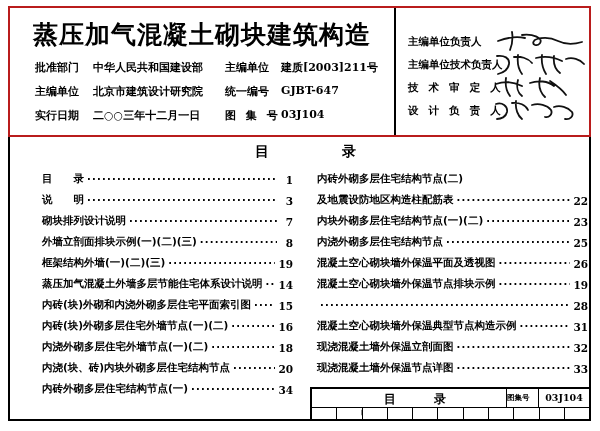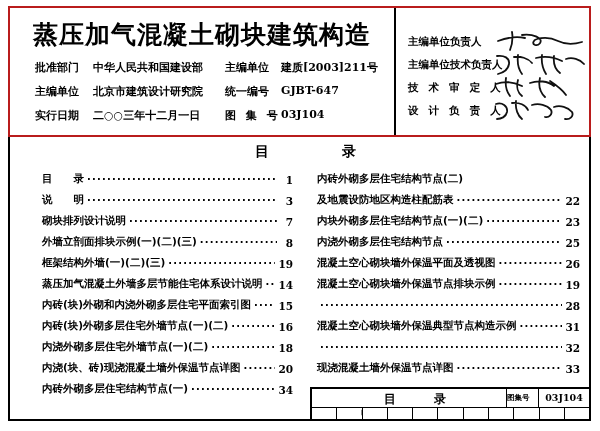--- a/index.html
+++ b/index.html
@@ -151,21 +151,21 @@
     top: 26px;
     left: 0;
     width: 536px;
     display: flex;
   }
   .toc-col {
     width: 289px;
     box-sizing: border-box;
   }
   .toc-col.left  { padding-left: 32px; padding-right: 6px; }
-  .toc-col.right { padding-left: 18px; padding-right: 8px; }
+  .toc-col.right { padding-left: 18px; }
 
   .toc-item {
     display: flex;
     align-items: flex-end;
     font-size: 10.5px;
     font-weight: bold;
     height: 21px;
     white-space: nowrap;
   }
   .toc-text {
@@ -398,21 +398,21 @@
             <span class="toc-text">内砖(块)外砌多层住宅外墙节点(一)(二)</span>
             <span class="toc-dots">························································································································</span>
             <span class="toc-page">16</span>
           </div>
           <div class="toc-item">
             <span class="toc-text">内浇外砌多层住宅外墙节点(一)(二)</span>
             <span class="toc-dots">························································································································</span>
             <span class="toc-page">18</span>
           </div>
           <div class="toc-item">
-            <span class="toc-text">内浇(块、砖)现浇混凝土墙外保温节点详图</span>
+            <span class="toc-text">内浇(块、砖)内块外砌多层住宅结构节点</span>
             <span class="toc-dots">························································································································</span>
             <span class="toc-page">20</span>
           </div>
           <div class="toc-item">
             <span class="toc-text">内砖外砌多层住宅结构节点(一)</span>
             <span class="toc-dots">························································································································</span>
             <span class="toc-page">34</span>
           </div>
         </div>
       <div class="toc-col right">
@@ -449,20 +449,21 @@
           <div class="toc-item">
             <span class="toc-dots">························································································································</span>
             <span class="toc-page">28</span>
           </div>
           <div class="toc-item">
             <span class="toc-text">混凝土空心砌块墙外保温典型节点构造示例</span>
             <span class="toc-dots">························································································································</span>
             <span class="toc-page">31</span>
           </div>
           <div class="toc-item">
+            <span class="toc-text">现浇混凝土墙外保温立剖面图</span>
             <span class="toc-dots">························································································································</span>
             <span class="toc-page">32</span>
           </div>
           <div class="toc-item">
             <span class="toc-text">现浇混凝土墙外保温节点详图</span>
             <span class="toc-dots">························································································································</span>
             <span class="toc-page">33</span>
           </div>
         </div>
     </div>

